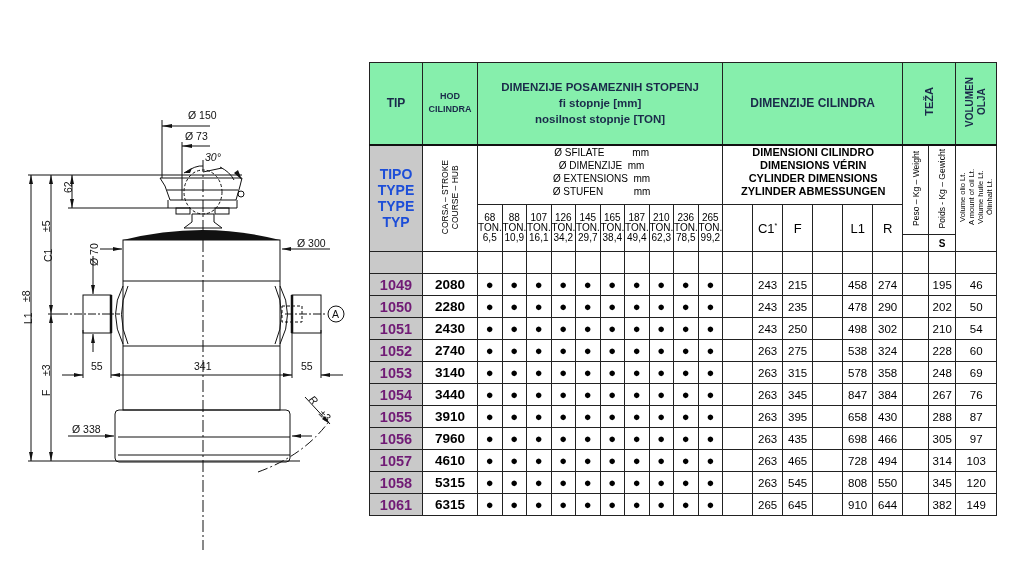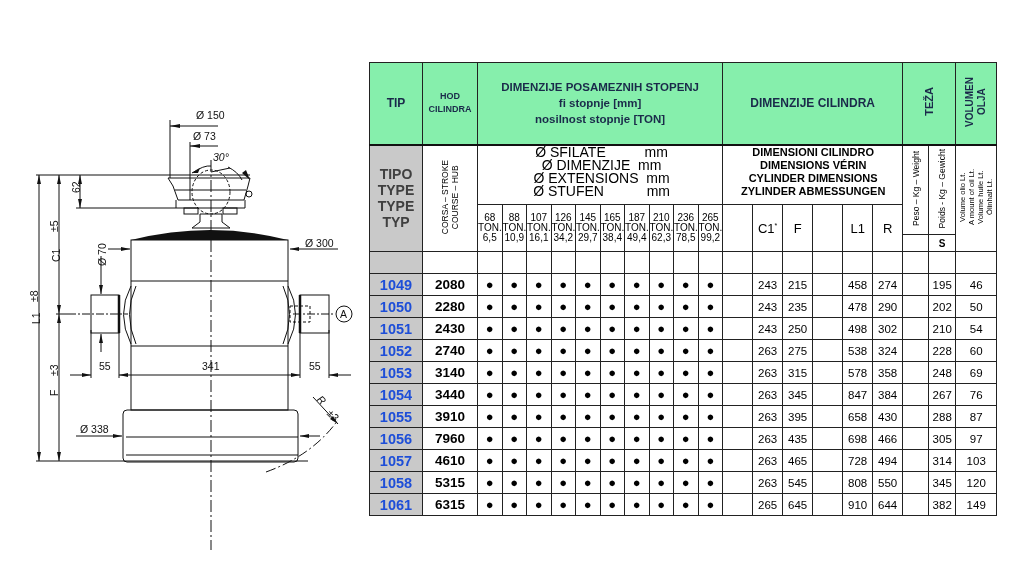--- a/index.html
+++ b/index.html
@@ -1,42 +1,42 @@
 <!DOCTYPE html>
 <html><head>
 <meta charset="utf-8">
 <style>
   html, body { margin:0; padding:0; background:#ffffff; }
   body { width:1024px; height:576px; position:relative; overflow:hidden; font-family:"Liberation Sans", sans-serif; color:#000; }
-  .drawing { position:absolute; left:8px; top:0; width:365px; height:532px; }
+  .drawing { position:absolute; left:0; top:0; width:365px; height:532px; }
   .drawing svg { position:absolute; left:0; top:0; }
   .dim-text { font-family:"Liberation Sans", sans-serif; font-size:10.5px; fill:#111; }
 
   table.spec { position:absolute; left:369px; top:62px; border-collapse:collapse; table-layout:fixed; width:627px; }
   table.spec td { border:1px solid #222; padding:0; text-align:center; vertical-align:middle; overflow:hidden; white-space:nowrap; }
   .blue { background:#86efac; color:#1a2a4a; font-weight:bold; }
   .gray { background:#c9c9c9; }
   .thick-b { border-bottom:2px solid #111 !important; }
   .tip-h { font-size:12px; }
   .hod-h { font-size:9px; line-height:13px;margin-left:43px; }
   .stage-h { font-size:11.5px; line-height:16px; }
   .dim-h { font-size:12px; }
   .vert { writing-mode:vertical-rl; transform:rotate(180deg); display:inline-block; }
   .teza { font-size:11px; }
   .vol-h { font-size:10px; line-height:12px; }
-  .tipo { font-weight:bold; font-size:14px; line-height:16px; color:#404040; }
+  .tipo { font-weight:bold; font-size:14px; line-height:16px; color:#1d4ed8; }
   .corsa { font-size:8.5px; line-height:10px; }
-  .sfil { font-size:14px; line-height:13px; text-align:left; vertical-align:top !important; padding-left:3px !important; white-space:pre !important; }
+  .sfil { font-size:10px; line-height:13px; text-align:left; vertical-align:top !important; padding-left:3px !important; white-space:pre !important; }
   .dimc { font-size:11px; font-weight:bold; line-height:13px; text-align:right; vertical-align:top !important; padding-left:1px !important; }
   .stage-c { font-size:10px; line-height:10px; }
   .letter { font-size:13px; }
   .peso { font-size:8.5px; }
   .volt { font-size:7.5px; line-height:9px; }
   .sub-s { font-size:10px; font-weight:bold; }
-  .tip-cell { font-size:14.5px; font-weight:bold; color:#1d4ed8; }
+  .tip-cell { font-size:14.5px; font-weight:bold; color:#701a75; }
   .hod-cell { font-size:13.5px; font-weight:bold; }
   .dot { font-size:13px; line-height:13px; }
   .num { font-size:11.5px; }
   tr.data td { height:21px; }
 </style>
 </head>
 <body>
 
 <div class="drawing">
   <svg width="365" height="576" viewBox="0 0 365 576">

